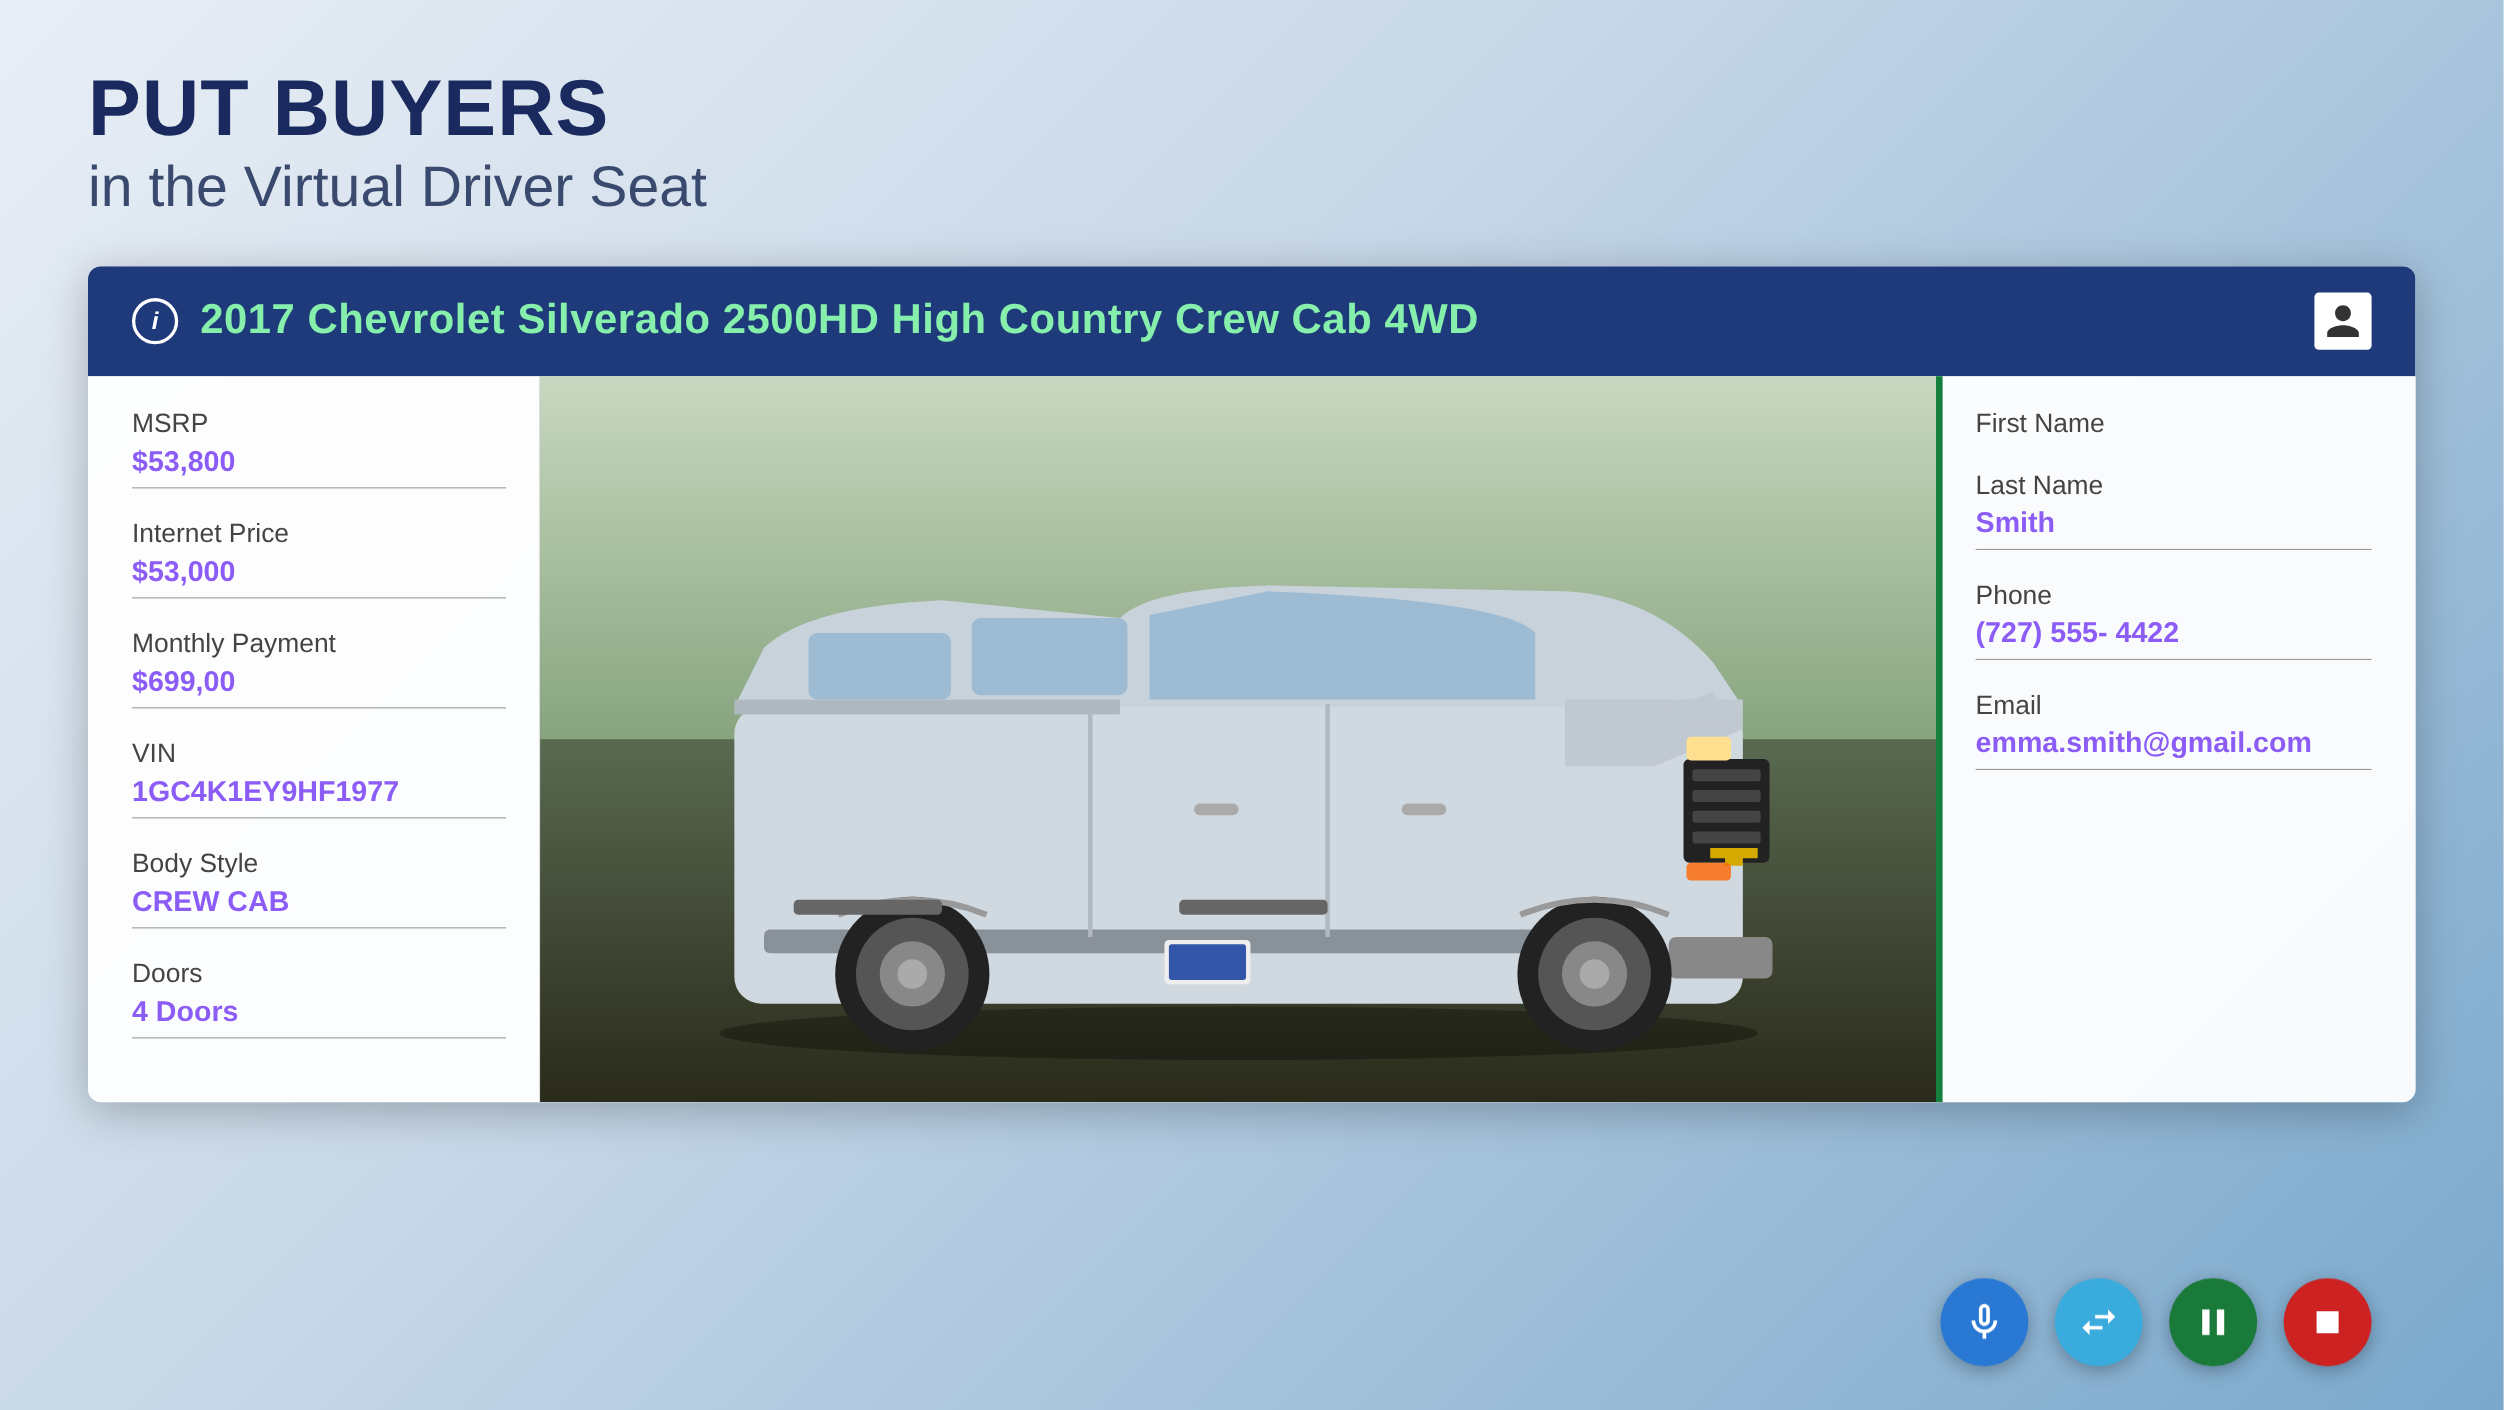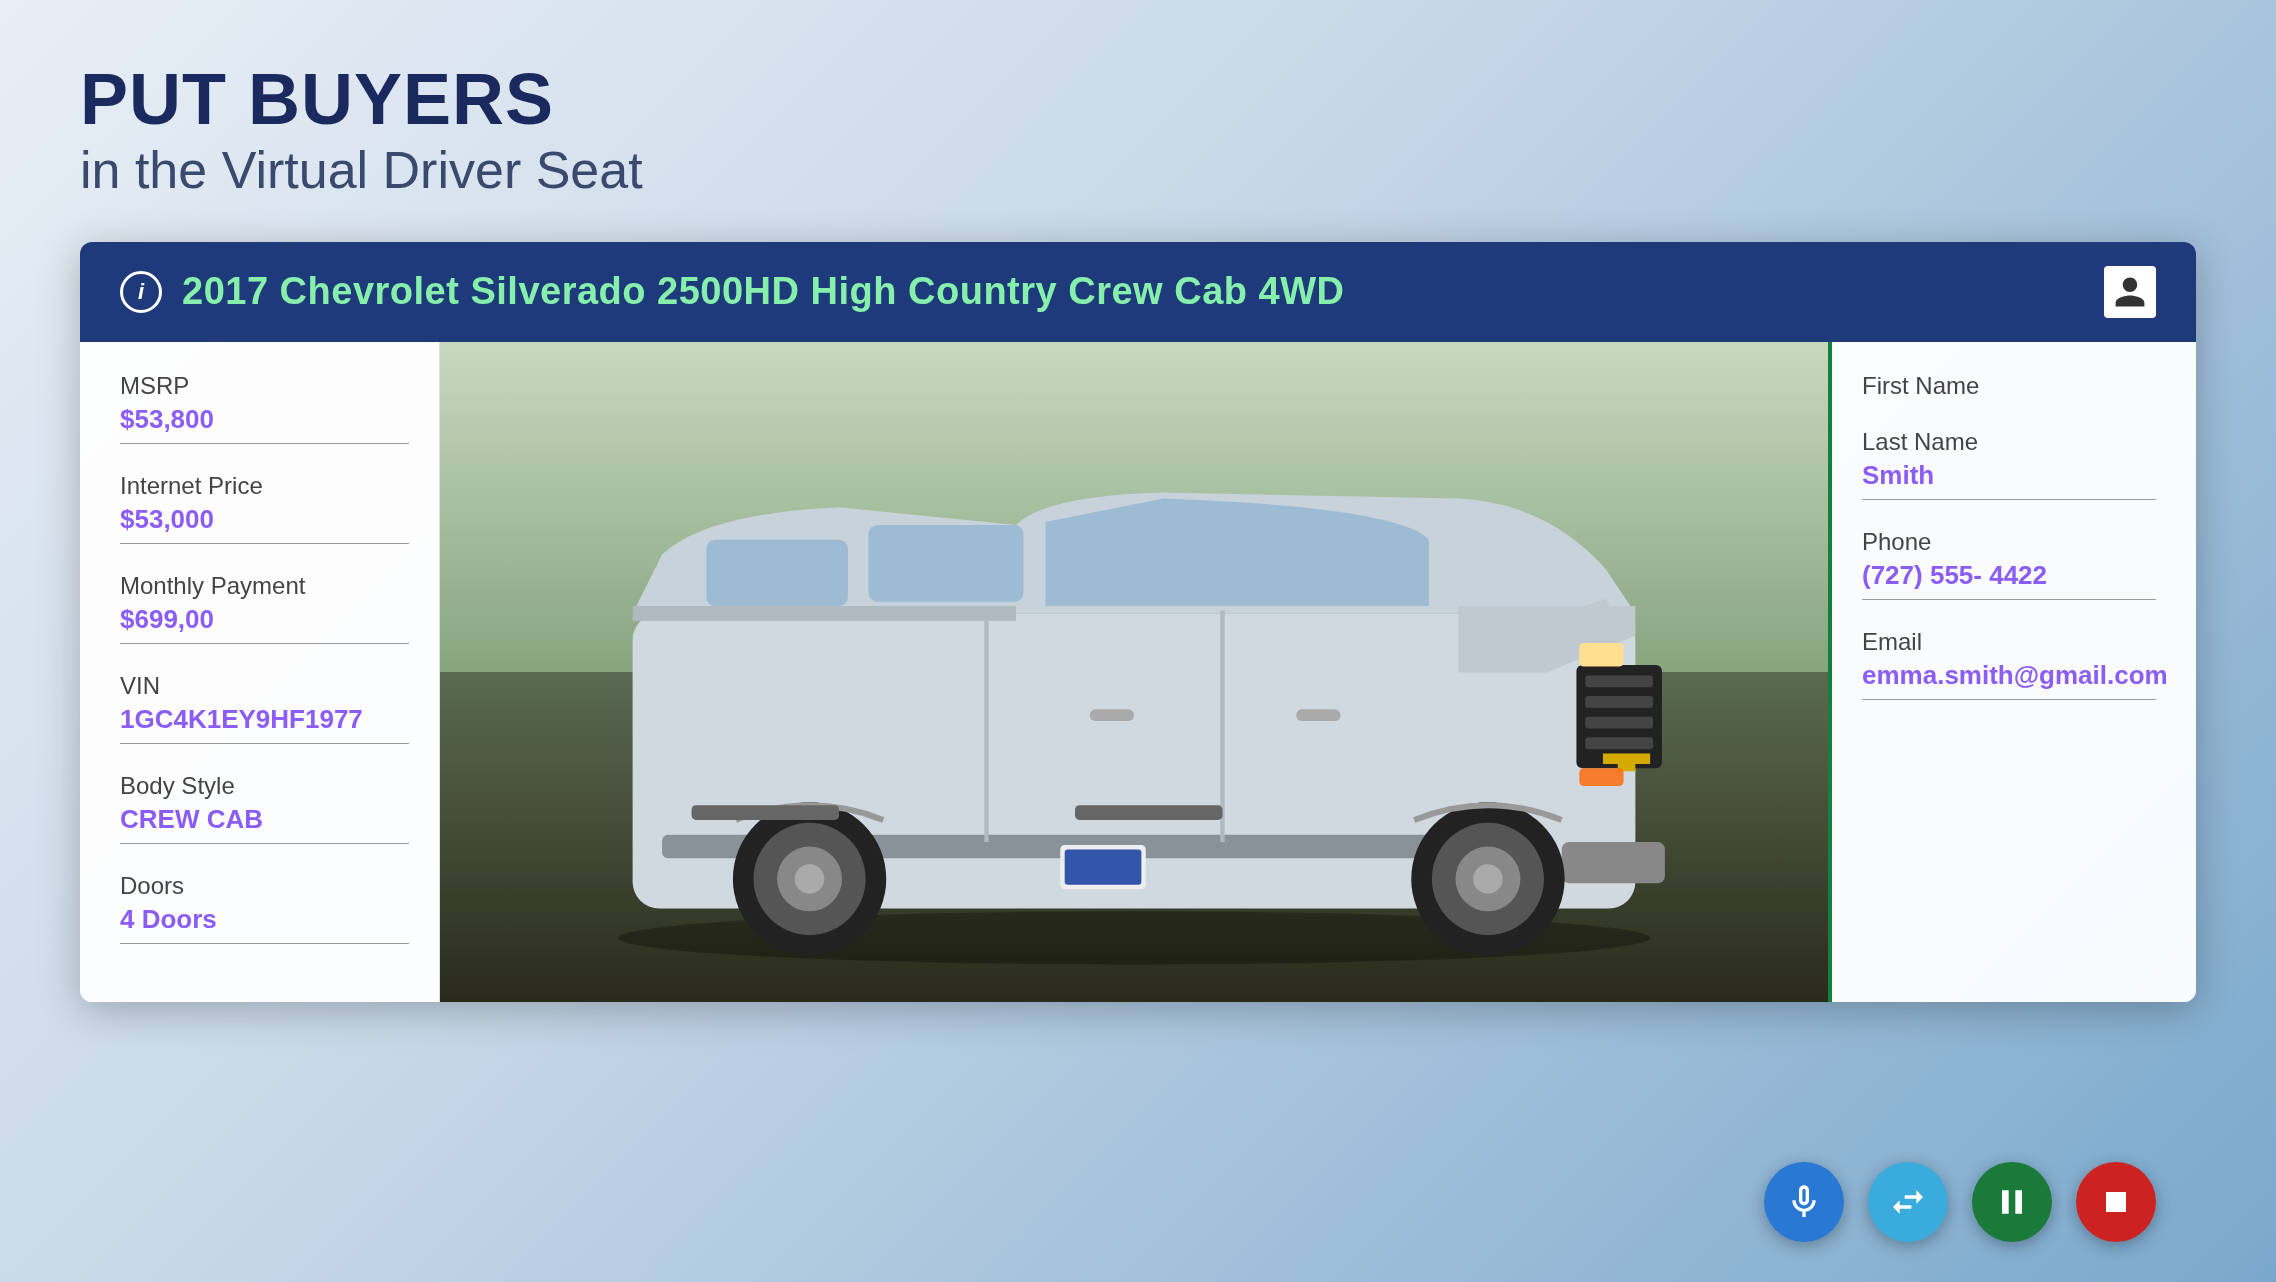--- a/index.html
+++ b/index.html
@@ -91,21 +91,21 @@
       height: 36px;
       fill: #333;
     }
 
     .card-body {
       display: flex;
       min-height: 560px;
     }
 
     .left-panel {
-      width: 360px;
+      width: 411px;
       flex-shrink: 0;
       padding: 30px 30px 30px 40px;
       background: rgba(255,255,255,0.6);
       border-right: 1px solid #ddd;
     }
 
     .field-group {
       margin-bottom: 28px;
     }
 
@@ -163,25 +163,25 @@
     .truck-svg-container {
       position: absolute;
       bottom: 30px;
       left: 50%;
       transform: translateX(-50%);
       z-index: 2;
       width: 85%;
     }
 
     .right-panel {
-      width: 368px;
+      width: 436px;
       flex-shrink: 0;
       padding: 30px 40px 30px 30px;
       background: rgba(255,255,255,0.6);
-      border-left: 4px solid #15803d;
+      border-left: 6px solid #15803d;
     }
 
     .bottom-controls {
       position: fixed;
       bottom: 40px;
       right: 120px;
       display: flex;
       gap: 24px;
       align-items: center;
     }

